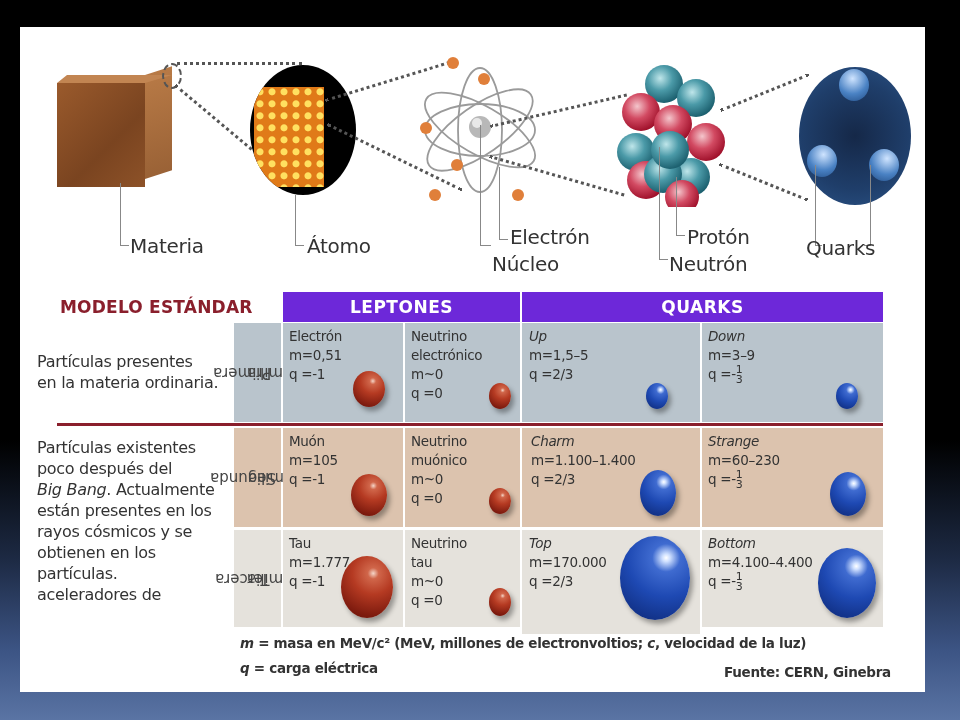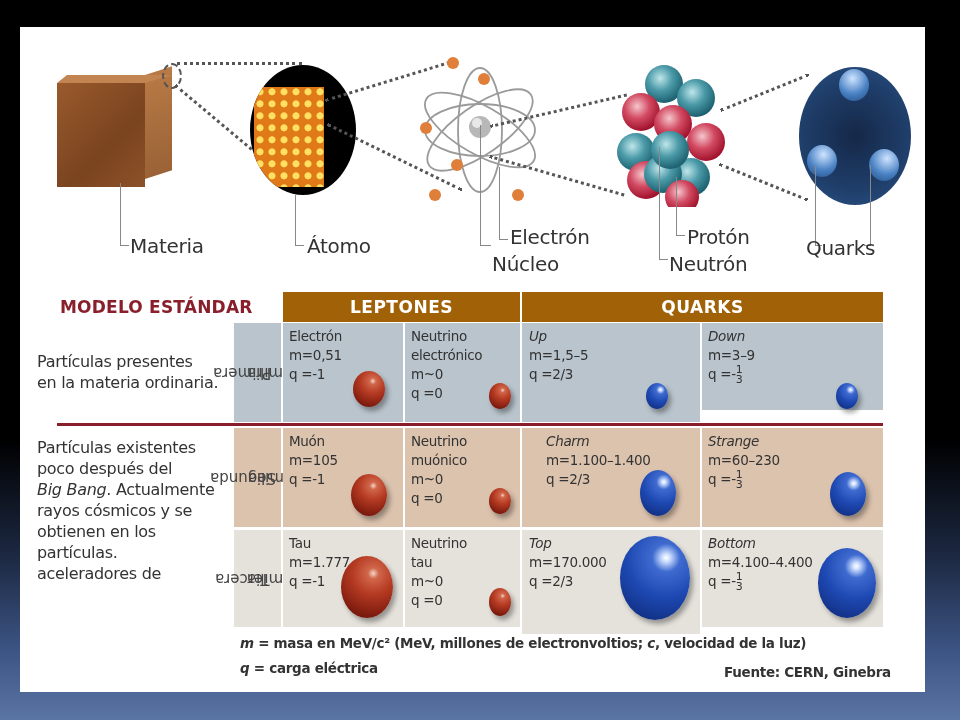--- a/index.html
+++ b/index.html
@@ -19,21 +19,21 @@
   }
   .leader { position:absolute; border-left:1.5px solid #888; border-bottom:1.5px solid #888; }
   .leader-r { position:absolute; border-right:1.5px solid #888; border-bottom:1.5px solid #888; }
   .dotted { position:absolute; height:0; border-top:3px dotted #555; transform-origin:0 0; }
 
   .title-model {
     font-family:"DejaVu Sans", sans-serif; font-weight:bold; color:#8a1f2c;
     font-size:17px; letter-spacing:0.2px;
   }
   .band {
-    background:#a16207; color:#fff; font-weight:bold; font-size:17px;
+    background:#6d28d9; color:#fff; font-weight:bold; font-size:17px;
     display:flex; align-items:center; justify-content:center; letter-spacing:0.5px;
   }
   .side-text { font-size:16px; color:#333; line-height:21px; letter-spacing:-0.3px; }
   .fam {
     display:flex; align-items:center; justify-content:center;
   }
   .fam span {
     display:block; transform:rotate(-90deg); white-space:nowrap; text-align:center;
     font-size:15px; color:#444; line-height:15px;
   }
@@ -156,20 +156,21 @@
 
   <div class="abs side-text" style="left:17px;top:324px;">
     <div>Partículas presentes</div>
     <div>en la materia ordinaria.</div>
   </div>
   <div class="abs" style="left:37px;top:396px;width:826px;height:3px;background:#8a1f2c;"></div>
   <div class="abs side-text" style="left:17px;top:410px;">
     <div>Partículas existentes</div>
     <div>poco después del</div>
     <div><i>Big Bang</i><span>. Actualmente</span></div>
+    <div>están presentes en los</div>
     <div>rayos cósmicos y se</div>
     <div>obtienen en los</div>
     <div>partículas.</div>
     <div>aceleradores de</div>
   </div>
 
   <div class="abs r1 fam" style="left:214px;top:296px;width:47px;height:99px;">
     <span><span>Primera</span><br><span>familia</span></span>
   </div>
   <div class="abs r1 cell" style="left:263px;top:296px;width:120px;height:99px;padding:4px 0 0 6px;box-sizing:border-box;">
@@ -184,21 +185,21 @@
     <div>m~0</div>
     <div>q =0</div>
     <div class="sphere red" style="left:84px;top:60px;width:22px;height:26px;"></div>
   </div>
   <div class="abs r1 cell" style="left:502px;top:296px;width:178px;height:99px;padding:4px 0 0 7px;box-sizing:border-box;">
     <div class="nm-i">Up</div>
     <div>m=1,5–5</div>
     <div>q =2/3</div>
     <div class="sphere blue" style="left:124px;top:60px;width:22px;height:26px;"></div>
   </div>
-  <div class="abs r1 cell" style="left:682px;top:296px;width:181px;height:87px;padding:4px 0 0 6px;box-sizing:border-box;">
+  <div class="abs r1 cell" style="left:682px;top:296px;width:181px;height:99px;padding:4px 0 0 6px;box-sizing:border-box;">
     <div class="nm-i">Down</div>
     <div>m=3–9</div>
     <div><span>q =-</span><span class="frac"><span class="n">1</span><span class="d">3</span></span></div>
     <div class="sphere blue" style="left:134px;top:60px;width:22px;height:26px;"></div>
   </div>
 
   <div class="abs r2 fam" style="left:214px;top:401px;width:47px;height:99px;">
     <span><span>Segunda</span><br><span>familia</span></span>
   </div>
   <div class="abs r2 cell" style="left:263px;top:401px;width:120px;height:99px;padding:4px 0 0 6px;box-sizing:border-box;">
@@ -207,21 +208,21 @@
     <div>q =-1</div>
     <div class="sphere red" style="left:68px;top:46px;width:36px;height:42px;"></div>
   </div>
   <div class="abs r2 cell" style="left:385px;top:401px;width:115px;height:99px;padding:4px 0 0 6px;box-sizing:border-box;">
     <div>Neutrino</div>
     <div>muónico</div>
     <div>m~0</div>
     <div>q =0</div>
     <div class="sphere red" style="left:84px;top:60px;width:22px;height:26px;"></div>
   </div>
-  <div class="abs r2 cell" style="left:502px;top:401px;width:178px;height:99px;padding:4px 0 0 24px;box-sizing:border-box;">
+  <div class="abs r2 cell" style="left:502px;top:401px;width:178px;height:99px;padding:4px 0 0 9px;box-sizing:border-box;">
     <div class="nm-i">Charm</div>
     <div>m=1.100–1.400</div>
     <div>q =2/3</div>
     <div class="sphere blue" style="left:118px;top:42px;width:36px;height:46px;"></div>
   </div>
   <div class="abs r2 cell" style="left:682px;top:401px;width:181px;height:99px;padding:4px 0 0 6px;box-sizing:border-box;">
     <div class="nm-i">Strange</div>
     <div>m=60–230</div>
     <div><span>q =-</span><span class="frac"><span class="n">1</span><span class="d">3</span></span></div>
     <div class="sphere blue" style="left:128px;top:44px;width:36px;height:44px;"></div>

